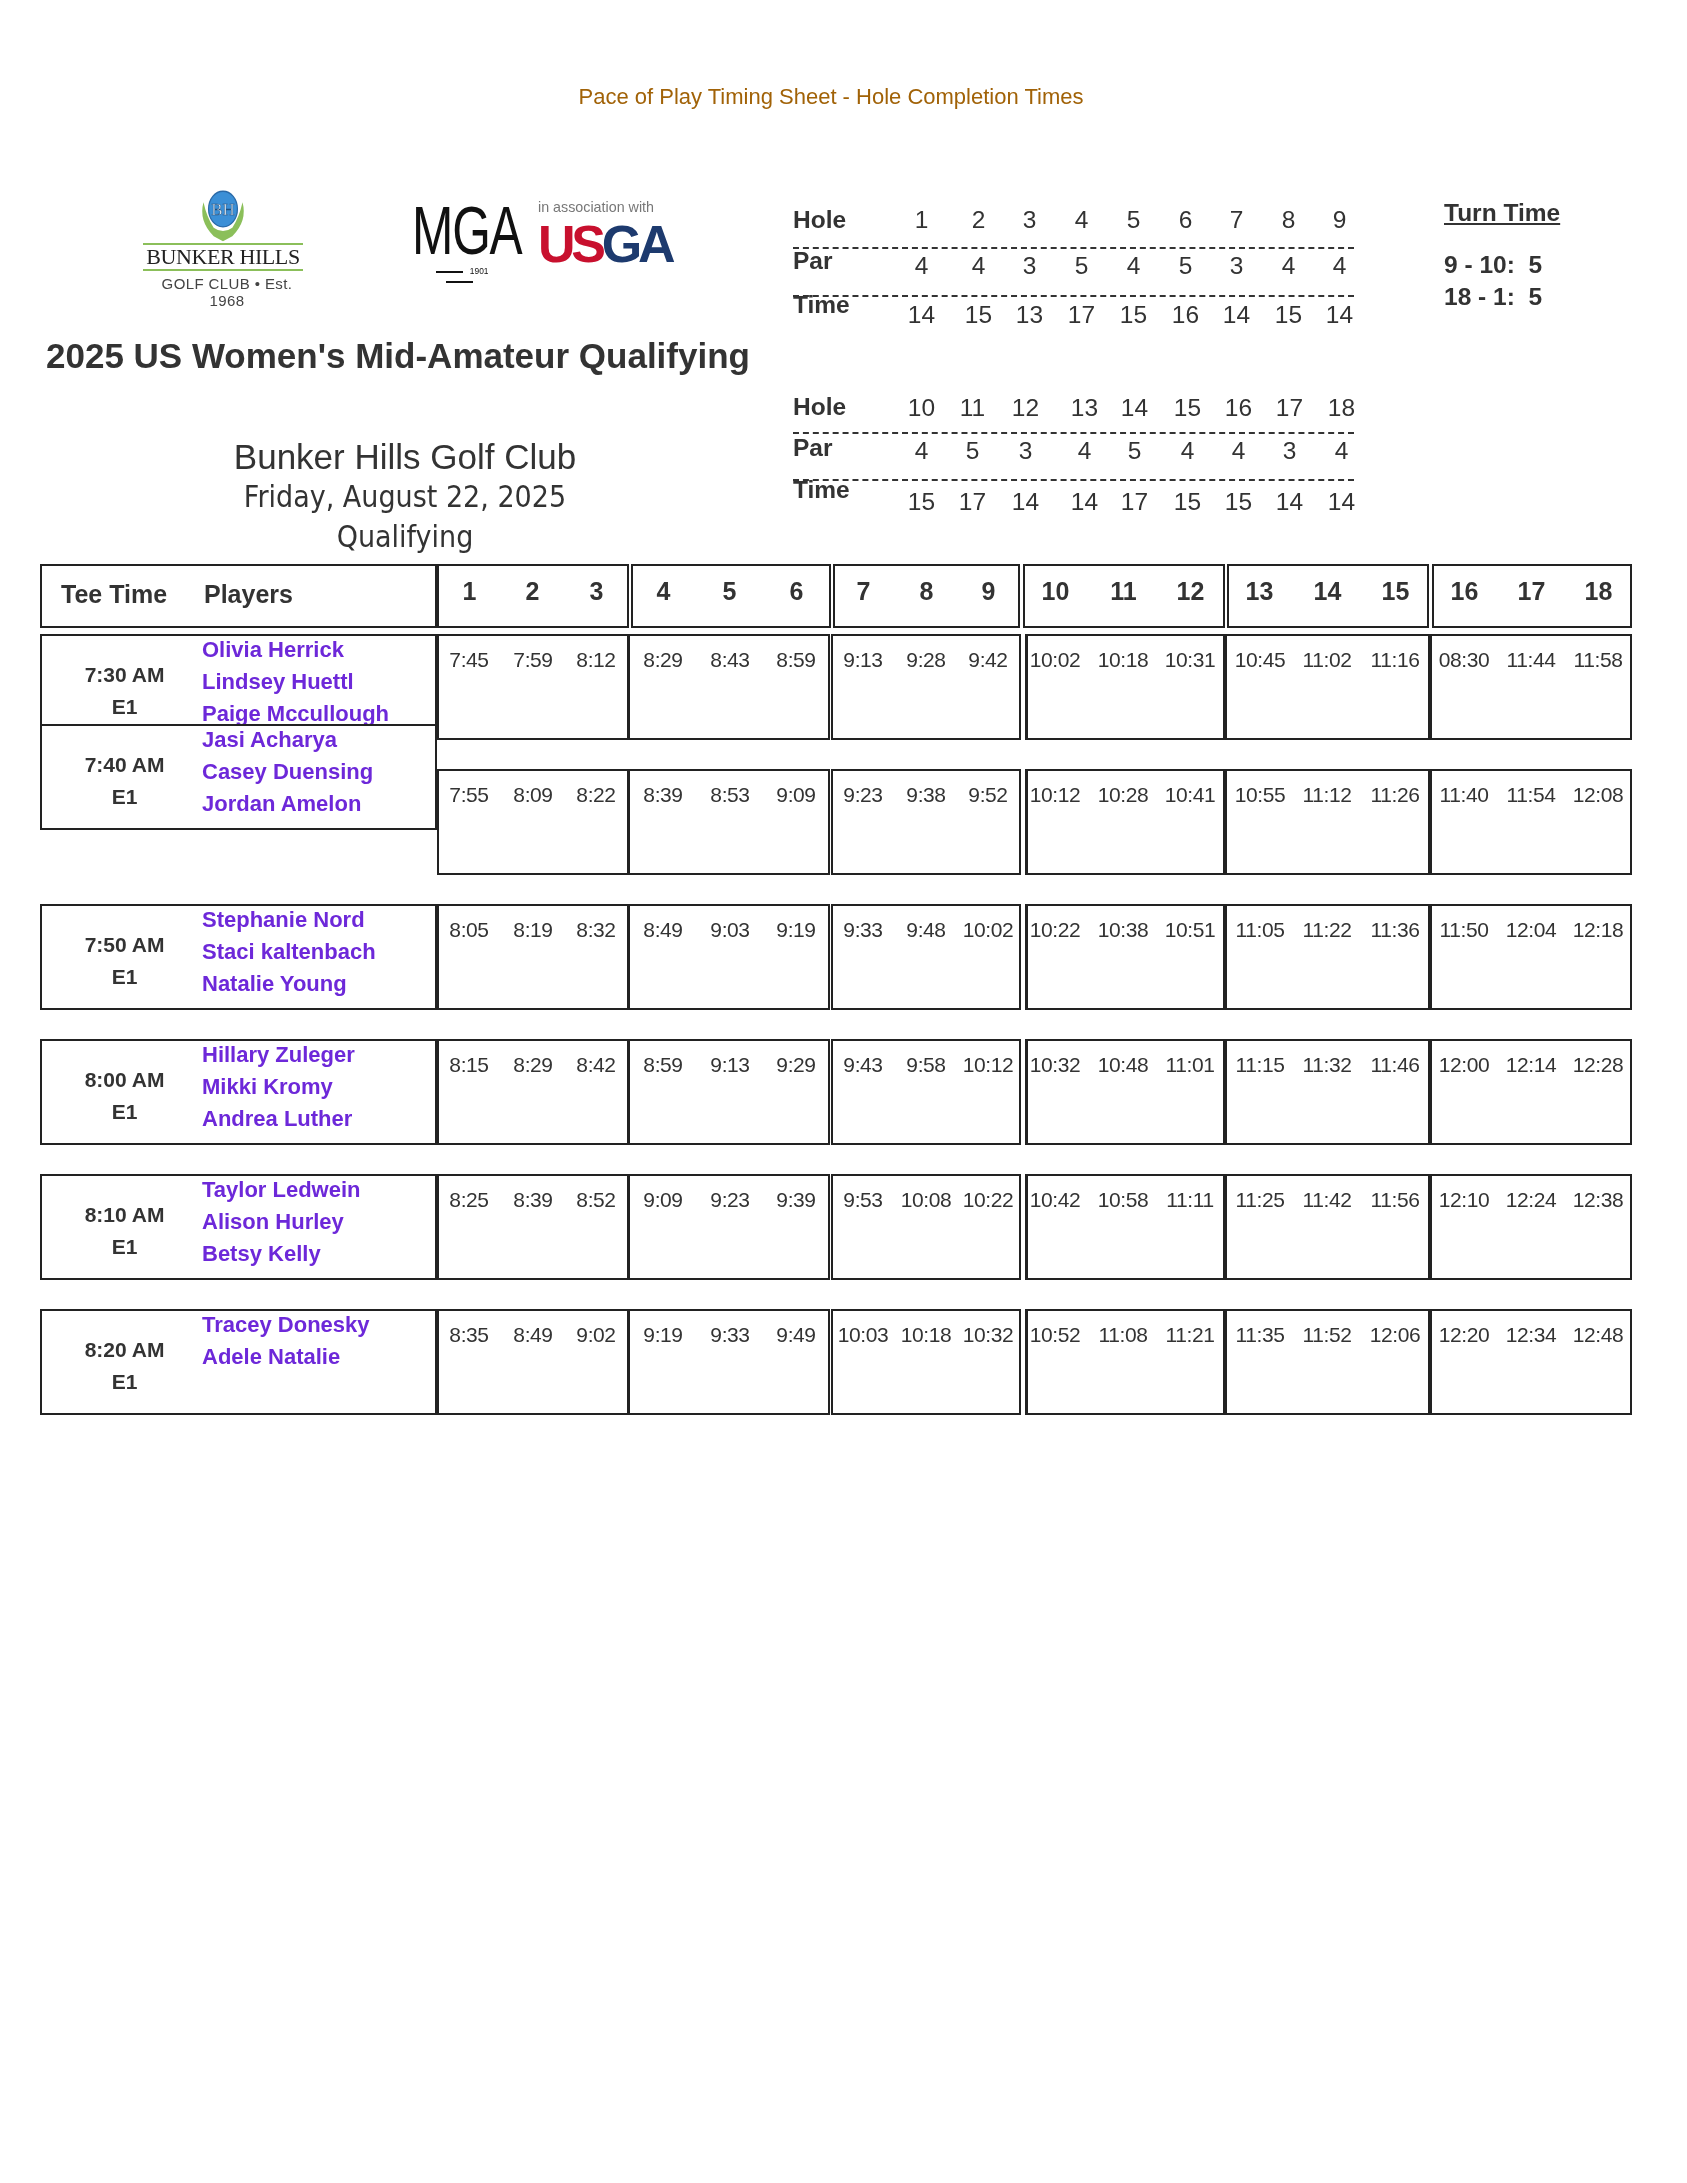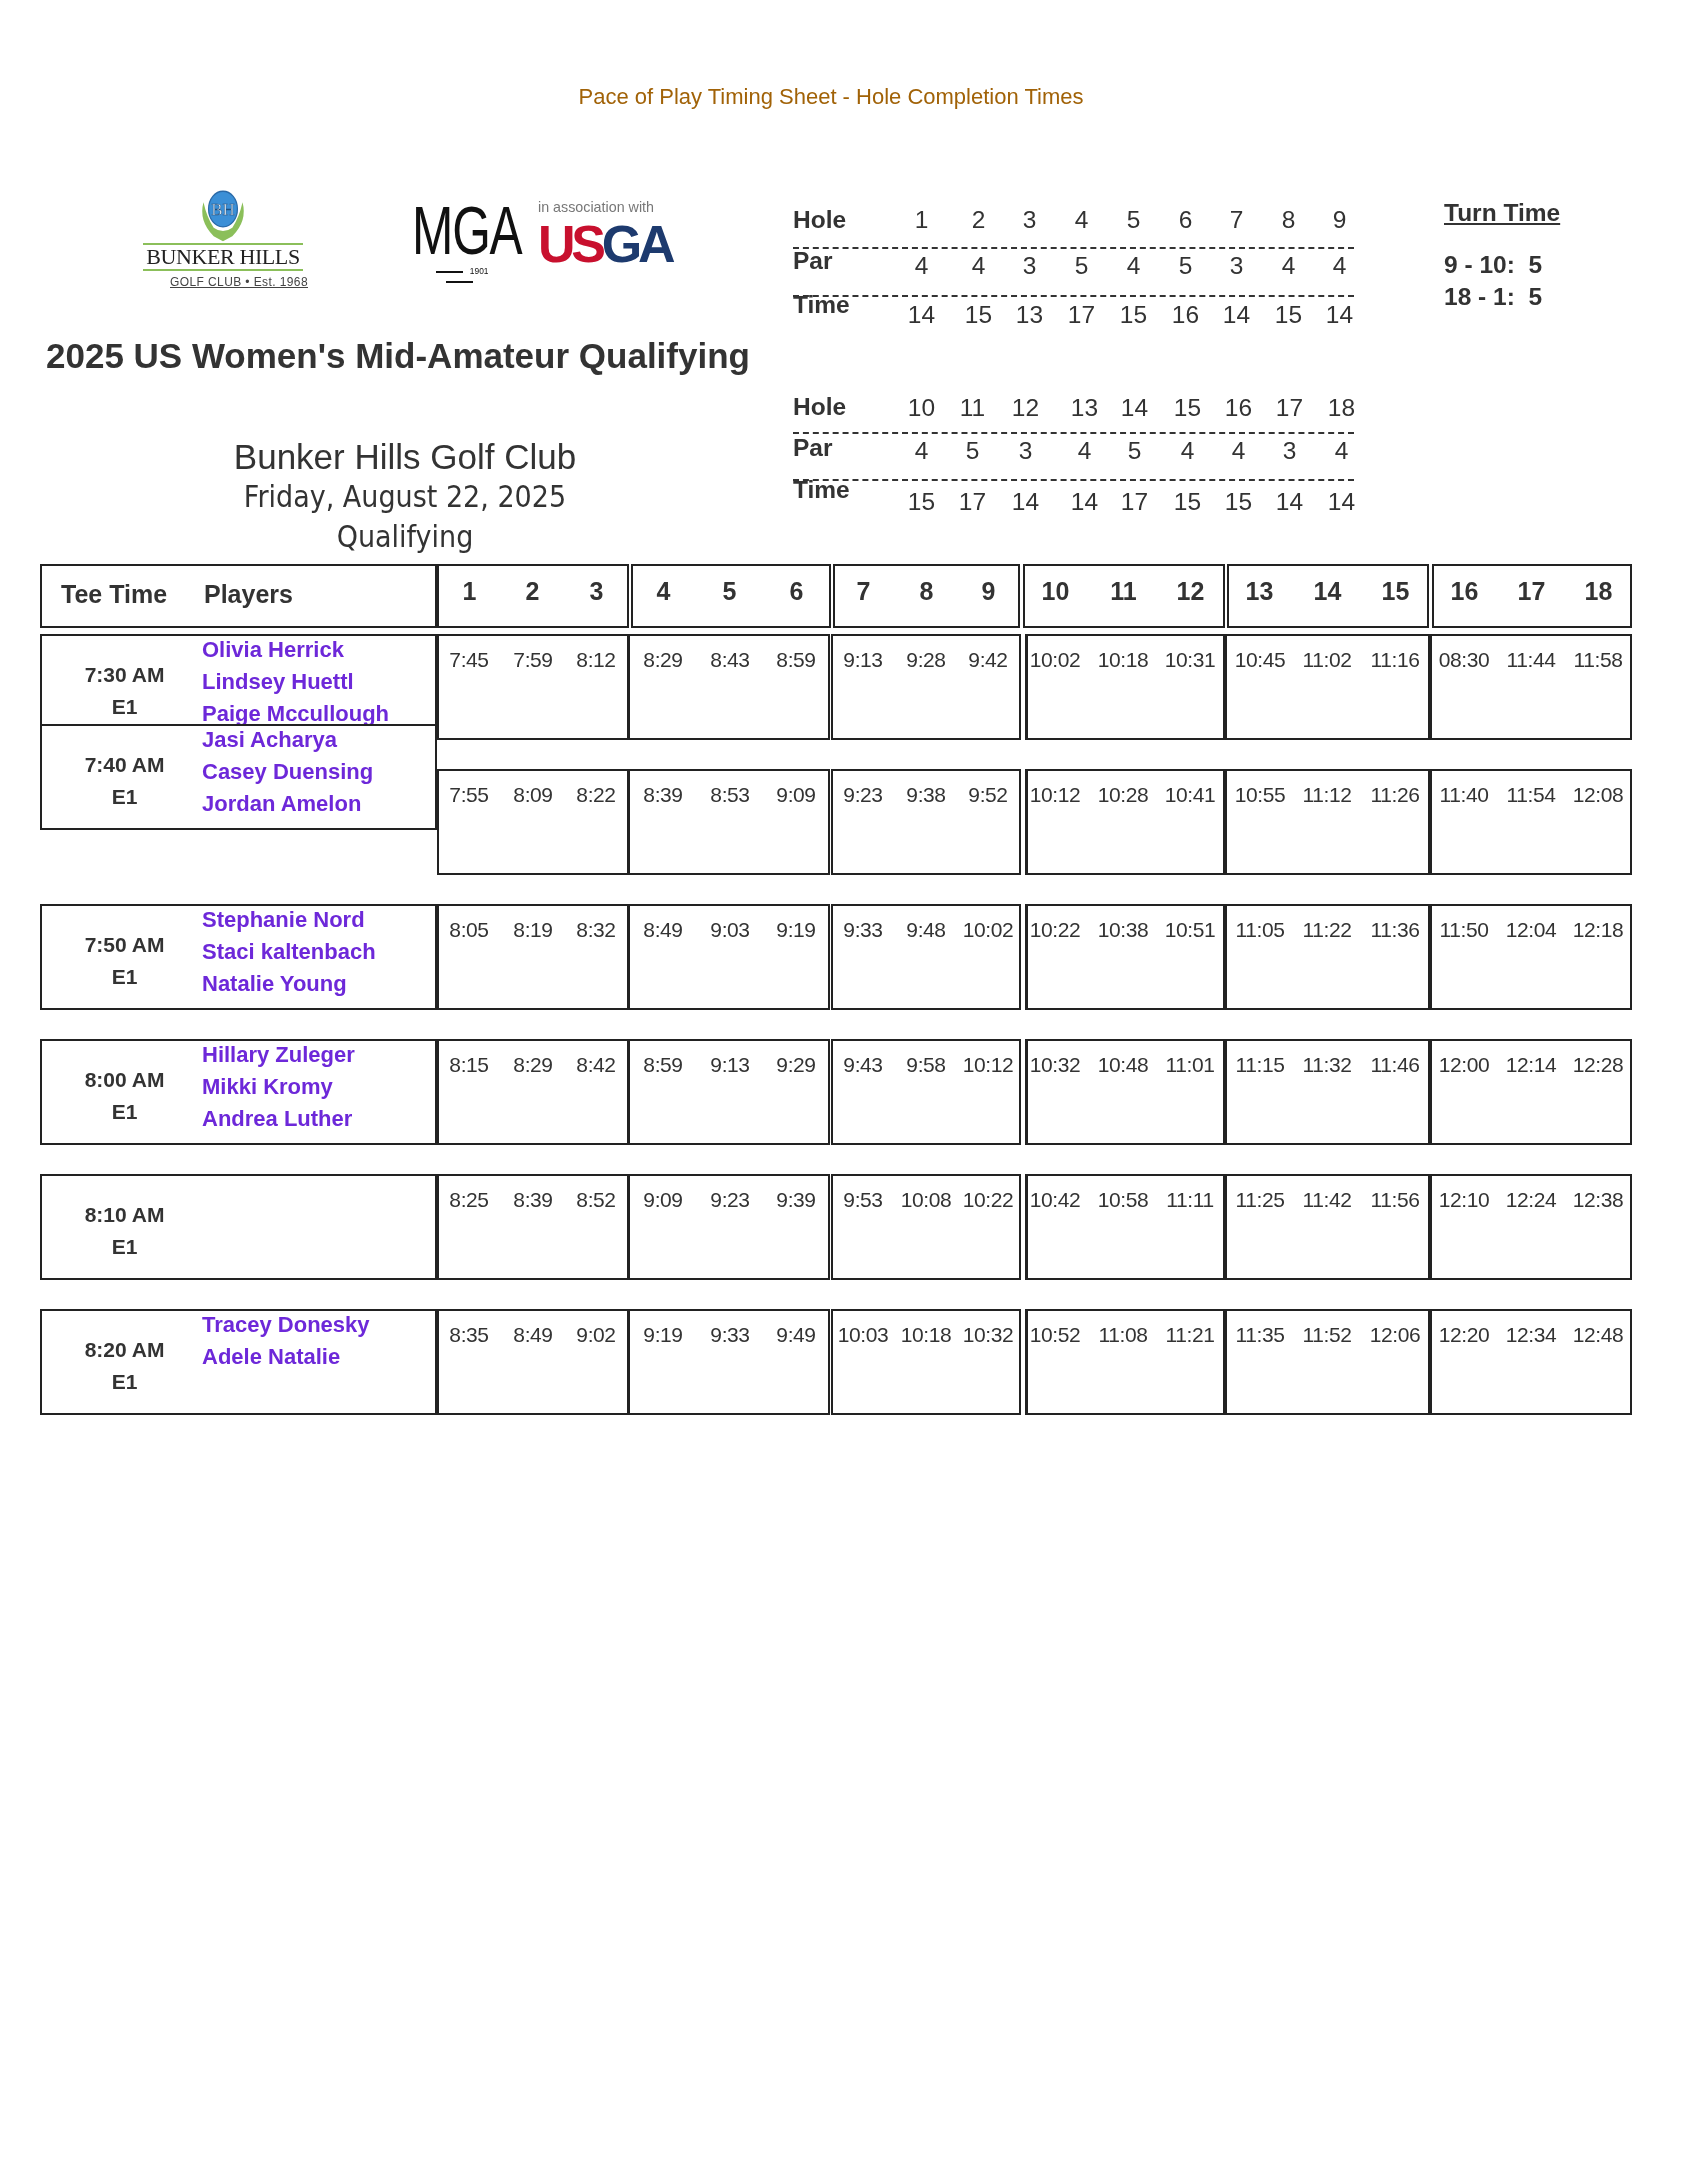--- a/index.html
+++ b/index.html
@@ -3,21 +3,21 @@
 <meta charset="utf-8">
 <style>
   html,body{margin:0;padding:0;background:#fff;}
   body{width:1687px;height:2183px;position:relative;font-family:"Liberation Sans",sans-serif;color:#333;overflow:hidden;}
   .abs{position:absolute;}
   #doc-title{left:0;width:1662px;top:84px;text-align:center;font-size:22px;color:#a16207;}
   
   #bh-logo{left:143px;top:187px;width:160px;height:97px;}
   #bh-logo .crest{position:absolute;left:52px;top:0;width:56px;height:56px;}
   #bh-logo .name{position:absolute;left:0;top:56px;width:160px;text-align:center;font-family:"Liberation Serif",serif;font-size:22px;color:#222;letter-spacing:-0.4px;border-top:2.5px solid #8bbf5a;border-bottom:2.5px solid #8bbf5a;line-height:23.6px;}
-  #bh-logo .sub{position:absolute;left:16px;top:88px;width:160px;text-align:center;font-size:12px;color:#444;letter-spacing:0.4px;text-decoration:underline;}
+  #bh-logo .sub{position:absolute;left:4px;top:88px;width:160px;text-align:center;font-size:15px;color:#444;letter-spacing:0.4px;}
   #mga-logo{left:412px;top:196px;width:101px;height:84px;}
   #mga-logo .mga{font-family:"Liberation Sans Narrow","Liberation Sans",sans-serif;font-size:69px;line-height:69px;color:#111;transform:scaleX(0.72);transform-origin:left top;letter-spacing:-1.7px;}
   #mga-logo .year{position:absolute;left:0;top:70px;width:94px;text-align:center;font-size:8.4px;color:#111;}
   #mga-logo .year:before,#mga-logo .year:after{content:"";display:inline-block;width:27px;height:2.5px;background:#111;vertical-align:middle;margin:0 6.7px;}
   #usga-logo{left:538px;top:199px;width:160px;height:76px;}
   #usga-logo .assoc{font-size:14.3px;color:#777;white-space:nowrap;}
   #usga-logo .usga{font-size:52px;font-weight:bold;letter-spacing:-4.2px;line-height:54px;margin-top:1.7px;}
   #usga-logo .us{color:#c8102e;} #usga-logo .ga{color:#1d3a6e;}
   
   .partbl{left:793px;width:565px;}
@@ -350,20 +350,25 @@
         <div class="tm" style="left: 1432px; top: 1053px;">12:00</div>
         <div class="tm" style="left: 1499px; top: 1053px;">12:14</div>
         <div class="tm" style="left: 1566px; top: 1053px;">12:28</div>
       </div>
       <div class="" style="position: absolute; left: 0px; top: 0px;">
         <div class="box" style="left: 40px; top: 1174px; width: 397px; height: 106px;">
           <div class="teetime" style="top: 23px;">
             <div>8:10 AM</div>
             <div>E1</div>
           </div>
+          <div class="players" style="top: -1.7px;">
+            <div>Taylor Ledwein</div>
+            <div>Alison Hurley</div>
+            <div>Betsy Kelly</div>
+          </div>
         </div>
         <div class="box" style="left: 437px; top: 1174px; width: 192px; height: 106px;"></div>
         <div class="tm" style="left: 437px; top: 1188px;">8:25</div>
         <div class="tm" style="left: 501px; top: 1188px;">8:39</div>
         <div class="tm" style="left: 564px; top: 1188px;">8:52</div>
         <div class="box" style="left: 628px; top: 1174px; width: 202px; height: 106px; border-left-width: 2.5px;"></div>
         <div class="tm" style="left: 631px; top: 1188px;">9:09</div>
         <div class="tm" style="left: 698px; top: 1188px;">9:23</div>
         <div class="tm" style="left: 764px; top: 1188px;">9:39</div>
         <div class="box" style="left: 831px; top: 1174px; width: 190px; height: 106px; border-left-width: 2.5px;"></div>

